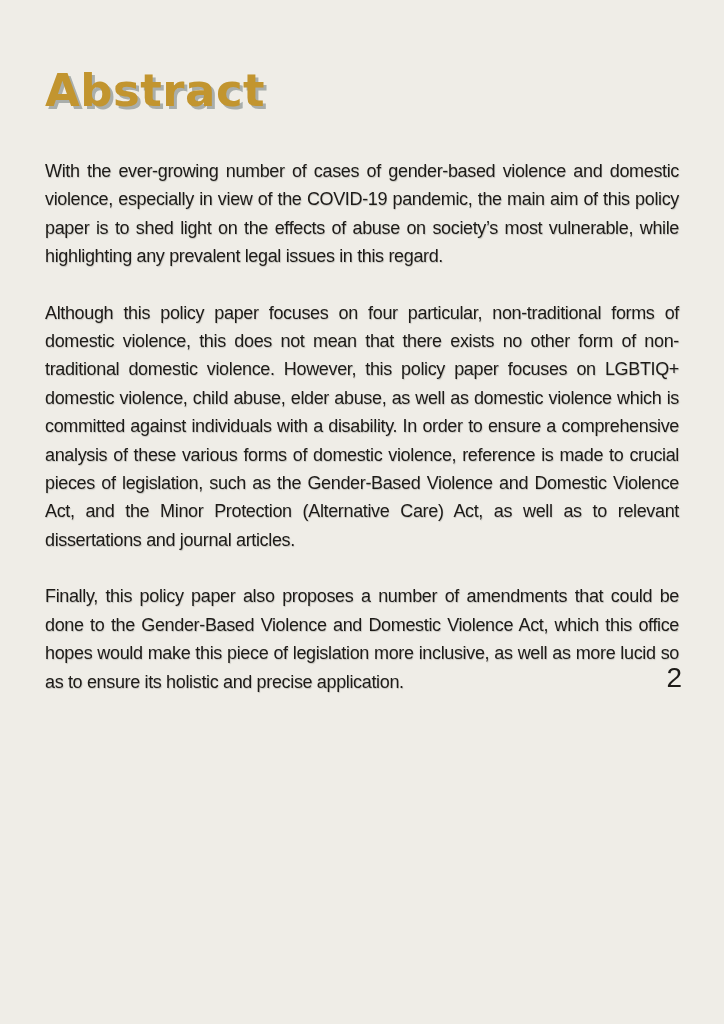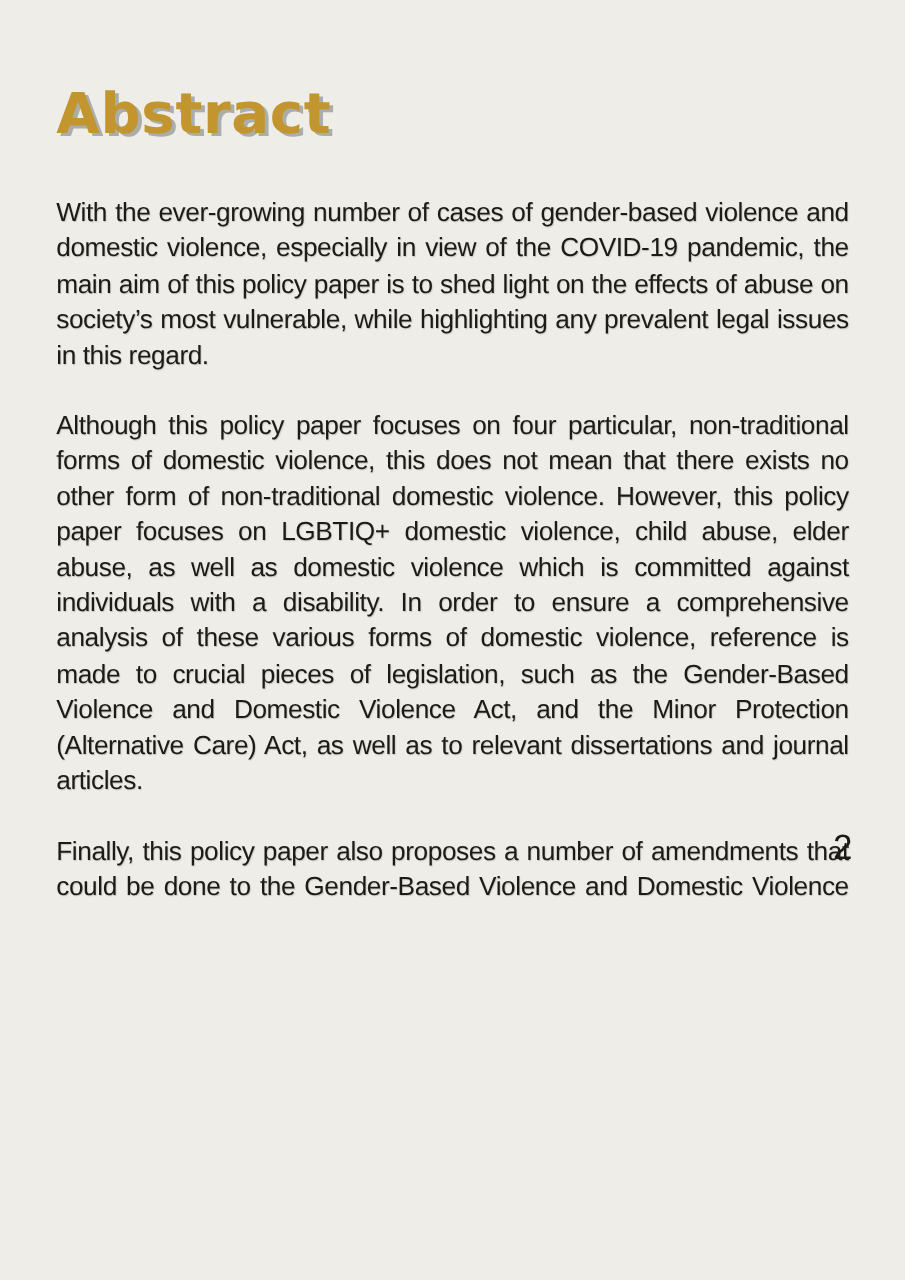--- a/index.html
+++ b/index.html
@@ -22,21 +22,21 @@
     font-family: "DejaVu Sans", "Liberation Sans", sans-serif;
     font-weight: 800;
     font-size: 45px;
     letter-spacing: 0.5px;
     color: #c2952f;
     text-shadow: 3px 3px 0 #a9aeab;
   }
   .doc-body p {
     margin: 0 0 28px 0;
     font-family: "Liberation Sans", sans-serif;
-    font-size: 21px;
+    font-size: 18px;
     line-height: 28.4px;
     letter-spacing: -0.35px;
     color: #1d1b18;
     text-align: justify;
     text-shadow: 0.6px 0.8px 0.8px rgba(120,120,115,0.35);
   }
   .page-number {
     position: absolute;
     right: 42px;
     bottom: 26px;

